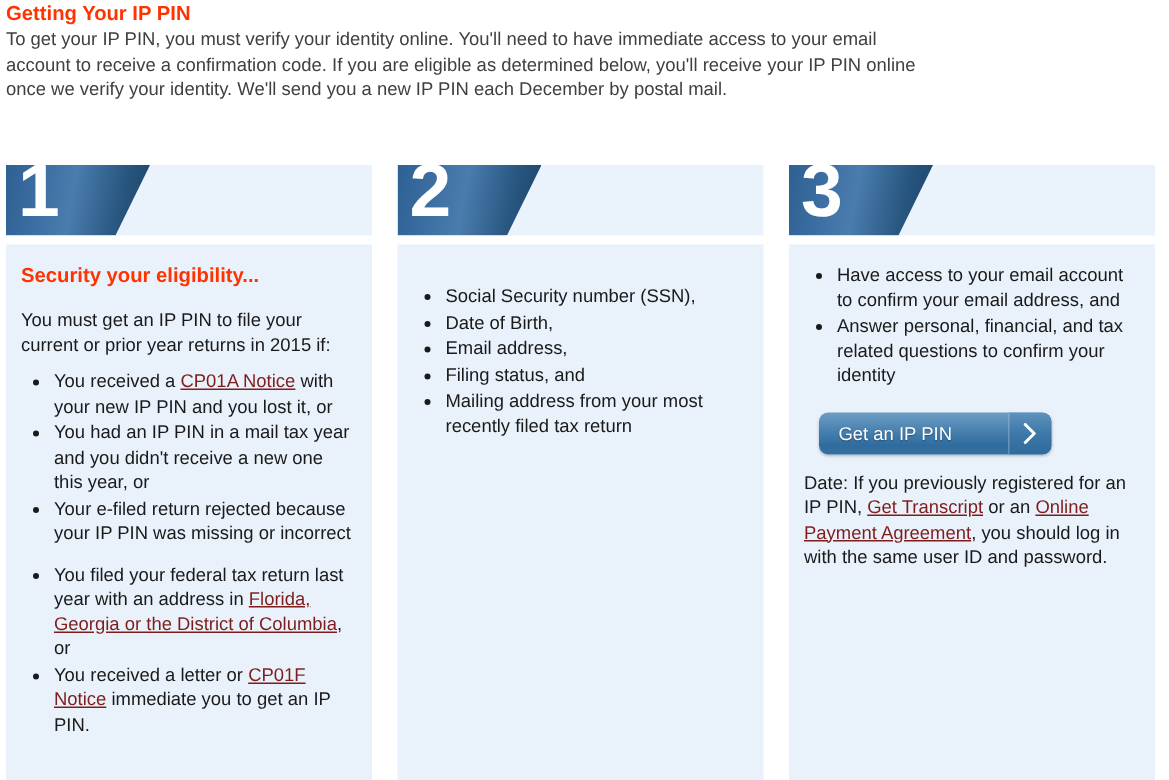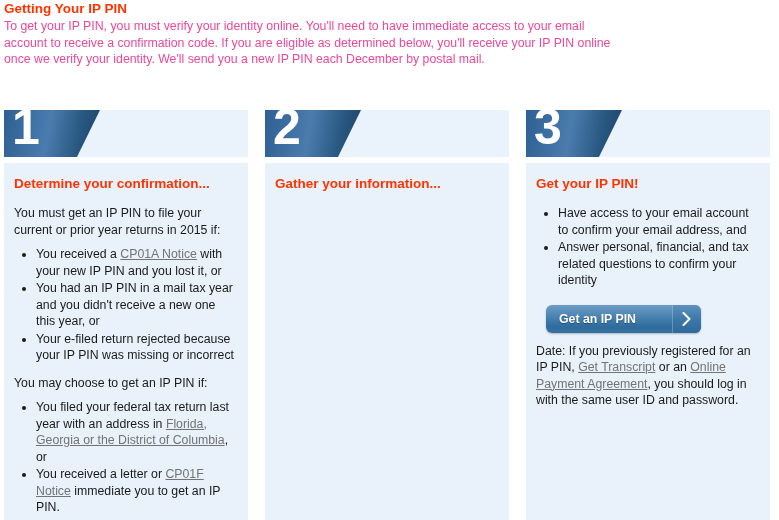--- a/index.html
+++ b/index.html
@@ -30,21 +30,21 @@
     color: #ff3300;
     font-size: 13.5px;
     font-weight: bold;
     line-height: 16px;
     margin: 0 0 1px 0;
   }
   .intro-body {
     font-size: 12.3px;
     line-height: 16.5px;
     margin: 0;
-    color: #ec4899;
+    color: #404040;
     max-width: 770px;
   }
 
   
   .columns {
     position: absolute;
     top: 110px;
     left: 4px;
     width: 775px;
     display: flex;
@@ -108,21 +108,21 @@
     list-style: disc;
   }
   .panel li {
     font-size: 12.3px;
     line-height: 16.5px;
     margin: 0 0 1px 0;
   }
   .panel li::marker { font-size: 12px; }
 
   a.lnk {
-    color: #737373;
+    color: #7f1d1d;
     text-decoration: underline;
   }
   b, strong { font-weight: normal; }
 
   
   .btn-wrap {
     margin: 16px 0 6px 10px;
   }
   .btn {
     display: inline-block;
@@ -134,21 +134,21 @@
     box-shadow: 0 1px 2px rgba(0,0,0,0.25);
     cursor: pointer;
     overflow: hidden;
   }
   .btn-label {
     position: absolute;
     left: 13px;
     top: 6px;
     color: #ffffff;
     font-size: 12.3px;
-    font-weight: bold;
+    font-weight: normal;
     line-height: 16px;
     text-shadow: 0 1px 1px rgba(0,0,0,0.35);
   }
   .btn-arrow {
     position: absolute;
     right: 0;
     top: 0;
     width: 28px;
     height: 28px;
     background: linear-gradient(180deg, #5d92bd 0%, #3b76a6 55%, #2e6a9c 100%);
@@ -178,59 +178,63 @@
 
   <div class="columns">
 
     <div class="col">
       <div class="badge-strip">
         <div class="badge-shape">
           <span class="badge-num">1</span>
         </div>
       </div>
       <div class="panel">
-        <h2 class="panel-title">Determine your confirmation...</h2>
+        <h2 class="panel-title">Security your eligibility...</h2>
 
         <p class="tight"><span>You </span><b>must</b><span> get an IP PIN to file your current or prior year returns in 2015 if:</span></p>
 
         <ul>
           <li><span>You received a </span><a class="lnk" href="#">CP01A Notice</a><span> with your new IP PIN and you lost it, or</span></li>
           <li>You had an IP PIN in a mail tax year and you didn't receive a new one this year, or</li>
           <li>Your e-filed return rejected because your IP PIN was missing or incorrect</li>
         </ul>
 
-        <p class="tight"><span>You </span><b>may</b><span> choose to get an IP PIN if:</span></p>
 
         <ul>
           <li><span>You filed your federal tax return last year with an address in </span><a class="lnk" href="#">Florida, Georgia or the District of Columbia</a><span>, or</span></li>
           <li><span>You received a letter or </span><a class="lnk" href="#">CP01F Notice</a><span> immediate you to get an IP PIN.</span></li>
         </ul>
       </div>
     </div>
 
     <div class="col">
       <div class="badge-strip">
         <div class="badge-shape">
           <span class="badge-num">2</span>
         </div>
       </div>
       <div class="panel">
-        <h2 class="panel-title">Gather your information...</h2>
         <div style="height:14px"></div>
+        <ul>
+          <li>Social Security number (SSN),</li>
+          <li>Date of Birth,</li>
+          <li>Email address,</li>
+          <li>Filing status, and</li>
+          <li>Mailing address from your most recently filed tax return</li>
+        </ul>
       </div>
     </div>
 
     <div class="col">
       <div class="badge-strip">
         <div class="badge-shape">
           <span class="badge-num">3</span>
         </div>
       </div>
       <div class="panel">
-        <h2 class="panel-title">Get your IP PIN!</h2>
         <ul>
           <li>Have access to your email account to confirm your email address, and</li>
           <li>Answer personal, financial, and tax related questions to confirm your identity</li>
         </ul>
 
         <div class="btn-wrap">
           <a class="btn" href="#">
             <span class="btn-label">Get an IP PIN</span>
             <span class="btn-arrow">
               <svg width="10" height="14" viewBox="0 0 10 14" xmlns="http://www.w3.org/2000/svg">

